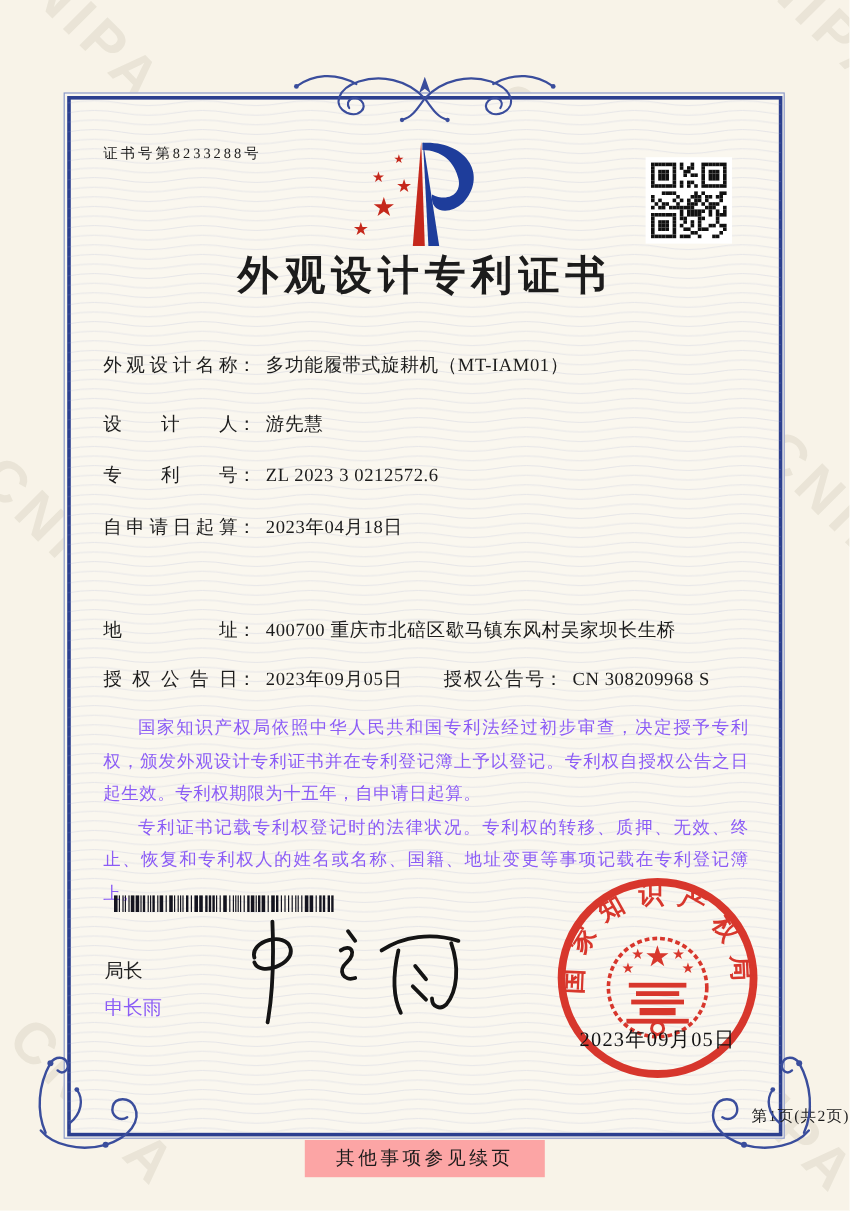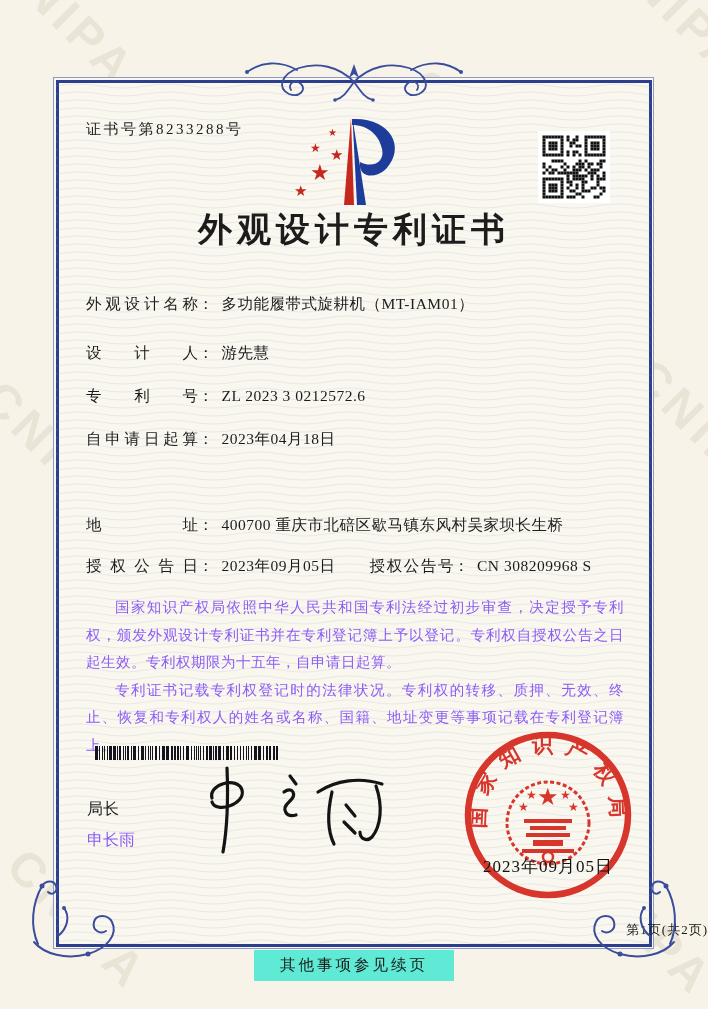--- a/index.html
+++ b/index.html
@@ -18,21 +18,21 @@
   .frame-outer{
     position:absolute;left:53px;top:77px;width:601px;height:872px;
     border:1.5px solid #8c99c9;z-index:1;box-sizing:border-box;background:#faf7ef;
   }
   .frame-inner{
     position:absolute;left:1.5px;top:1.5px;right:1.5px;bottom:1.5px;
     border:3px solid #2c3f8f;box-sizing:border-box;
   }
   .wave-bg{position:absolute;left:56px;top:82px;z-index:1;opacity:.45;pointer-events:none;}
   .abs{position:absolute;z-index:2;}
-  .cert-no{left:86px;top:120px;font-size:15px;letter-spacing:2.5px;}
+  .cert-no{left:86px;top:120px;font-size:12px;letter-spacing:2.5px;}
   .logo{left:288px;top:110px;}
   .qr{left:538px;top:131px;background:#fff;padding:3px;line-height:0;}
   .title{
     left:0;right:0;top:207px;text-align:center;
     font-size:34px;font-weight:bold;letter-spacing:5px;
   }
   .row{left:86px;top:0;font-size:15.5px;white-space:nowrap;}
   .flabel{display:inline-block;width:112px;text-align:justify;text-align-last:justify;vertical-align:bottom;}
   .flabel2{display:inline-block;width:84px;text-align:justify;text-align-last:justify;vertical-align:bottom;margin-left:34px;}
   .colon{margin-right:8px;}
@@ -41,21 +41,21 @@
   .paras p{margin:0;text-indent:2em;letter-spacing:.5px;}
   .barcode{left:95px;top:746px;line-height:0;}
   .officer-title{left:87px;top:799px;font-family:Liberation Mono, monospace;font-size:16px;color:#222;}
   .officer-name{left:87px;top:830px;font-family:"Liberation Sans","DejaVu Sans",sans-serif;font-size:16px;color:#8b5cf6;}
   .signature{left:192px;top:762px;}
   .seal{left:460px;top:727px;z-index:2;}
   .seal-date{left:460px;top:855px;width:176px;text-align:center;font-size:17px;color:#121212;letter-spacing:1px;z-index:3;}
   .page-num{left:0;right:0;top:921px;text-align:right;font-size:13px;letter-spacing:1px;}
   .bottom-note{
     left:50%;top:950px;transform:translateX(-50%);
-    background:#5eead4;padding:5px 26px;font-size:15.5px;letter-spacing:3px;
+    background:#fca5a5;padding:5px 26px;font-size:15.5px;letter-spacing:3px;
     z-index:4;color:#1a1a1a;
   }
   .ornament{z-index:3;pointer-events:none;}
 </style>
 </head>
 <body>
 
 <div class="page">
 
   <div id="wm-layer">

